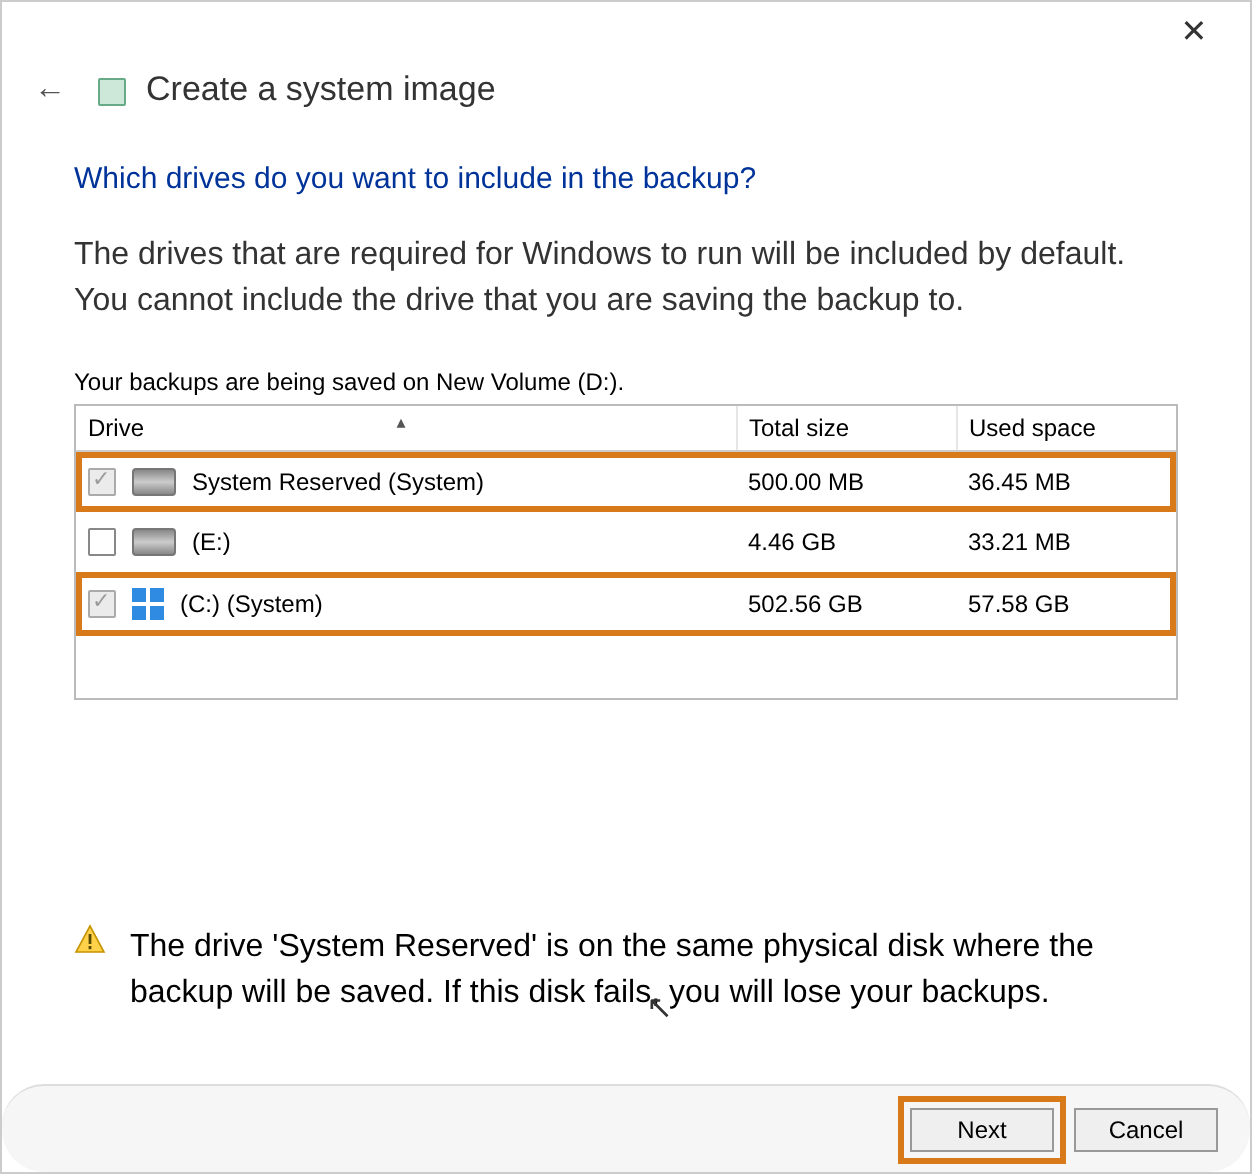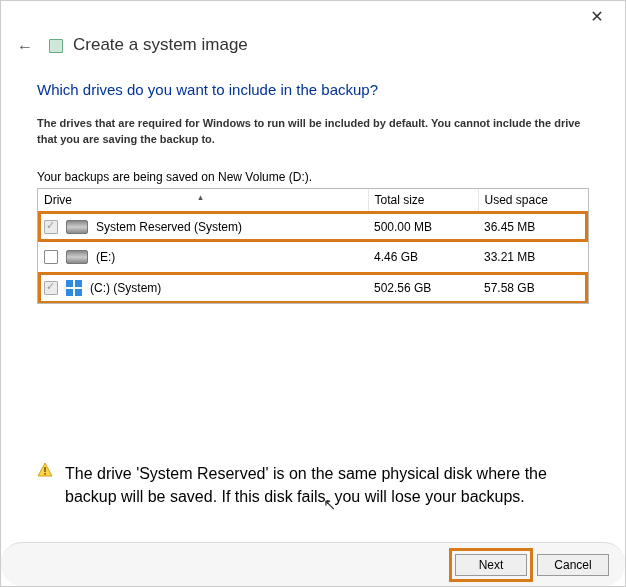--- a/index.html
+++ b/index.html
@@ -62,31 +62,30 @@
     .heading {
       color: #003399;
       font-size: 15px;
       margin-bottom: 18px;
       font-weight: normal;
     }
     .desc {
       color: #333;
       line-height: 1.45;
       margin-bottom: 22px;
-      font-size: 11px;
-      font-weight: bold;
+      font-size: 16px;
     }
     .saved-to {
       margin-bottom: 4px;
       font-size: 12px;
     }
     .table-wrap {
       border: 1px solid #bbb;
       width: 100%;
-      height: 116px;
+      height: 148px;
       overflow: hidden;
     }
     table { width: 100%; border-collapse: collapse; font-size: 12px; }
     thead th {
       text-align: left;
       font-weight: normal;
       padding: 4px 6px;
       border-bottom: 1px solid #ccc;
       border-right: 1px solid #e6e6e6;
       background: #fff;

